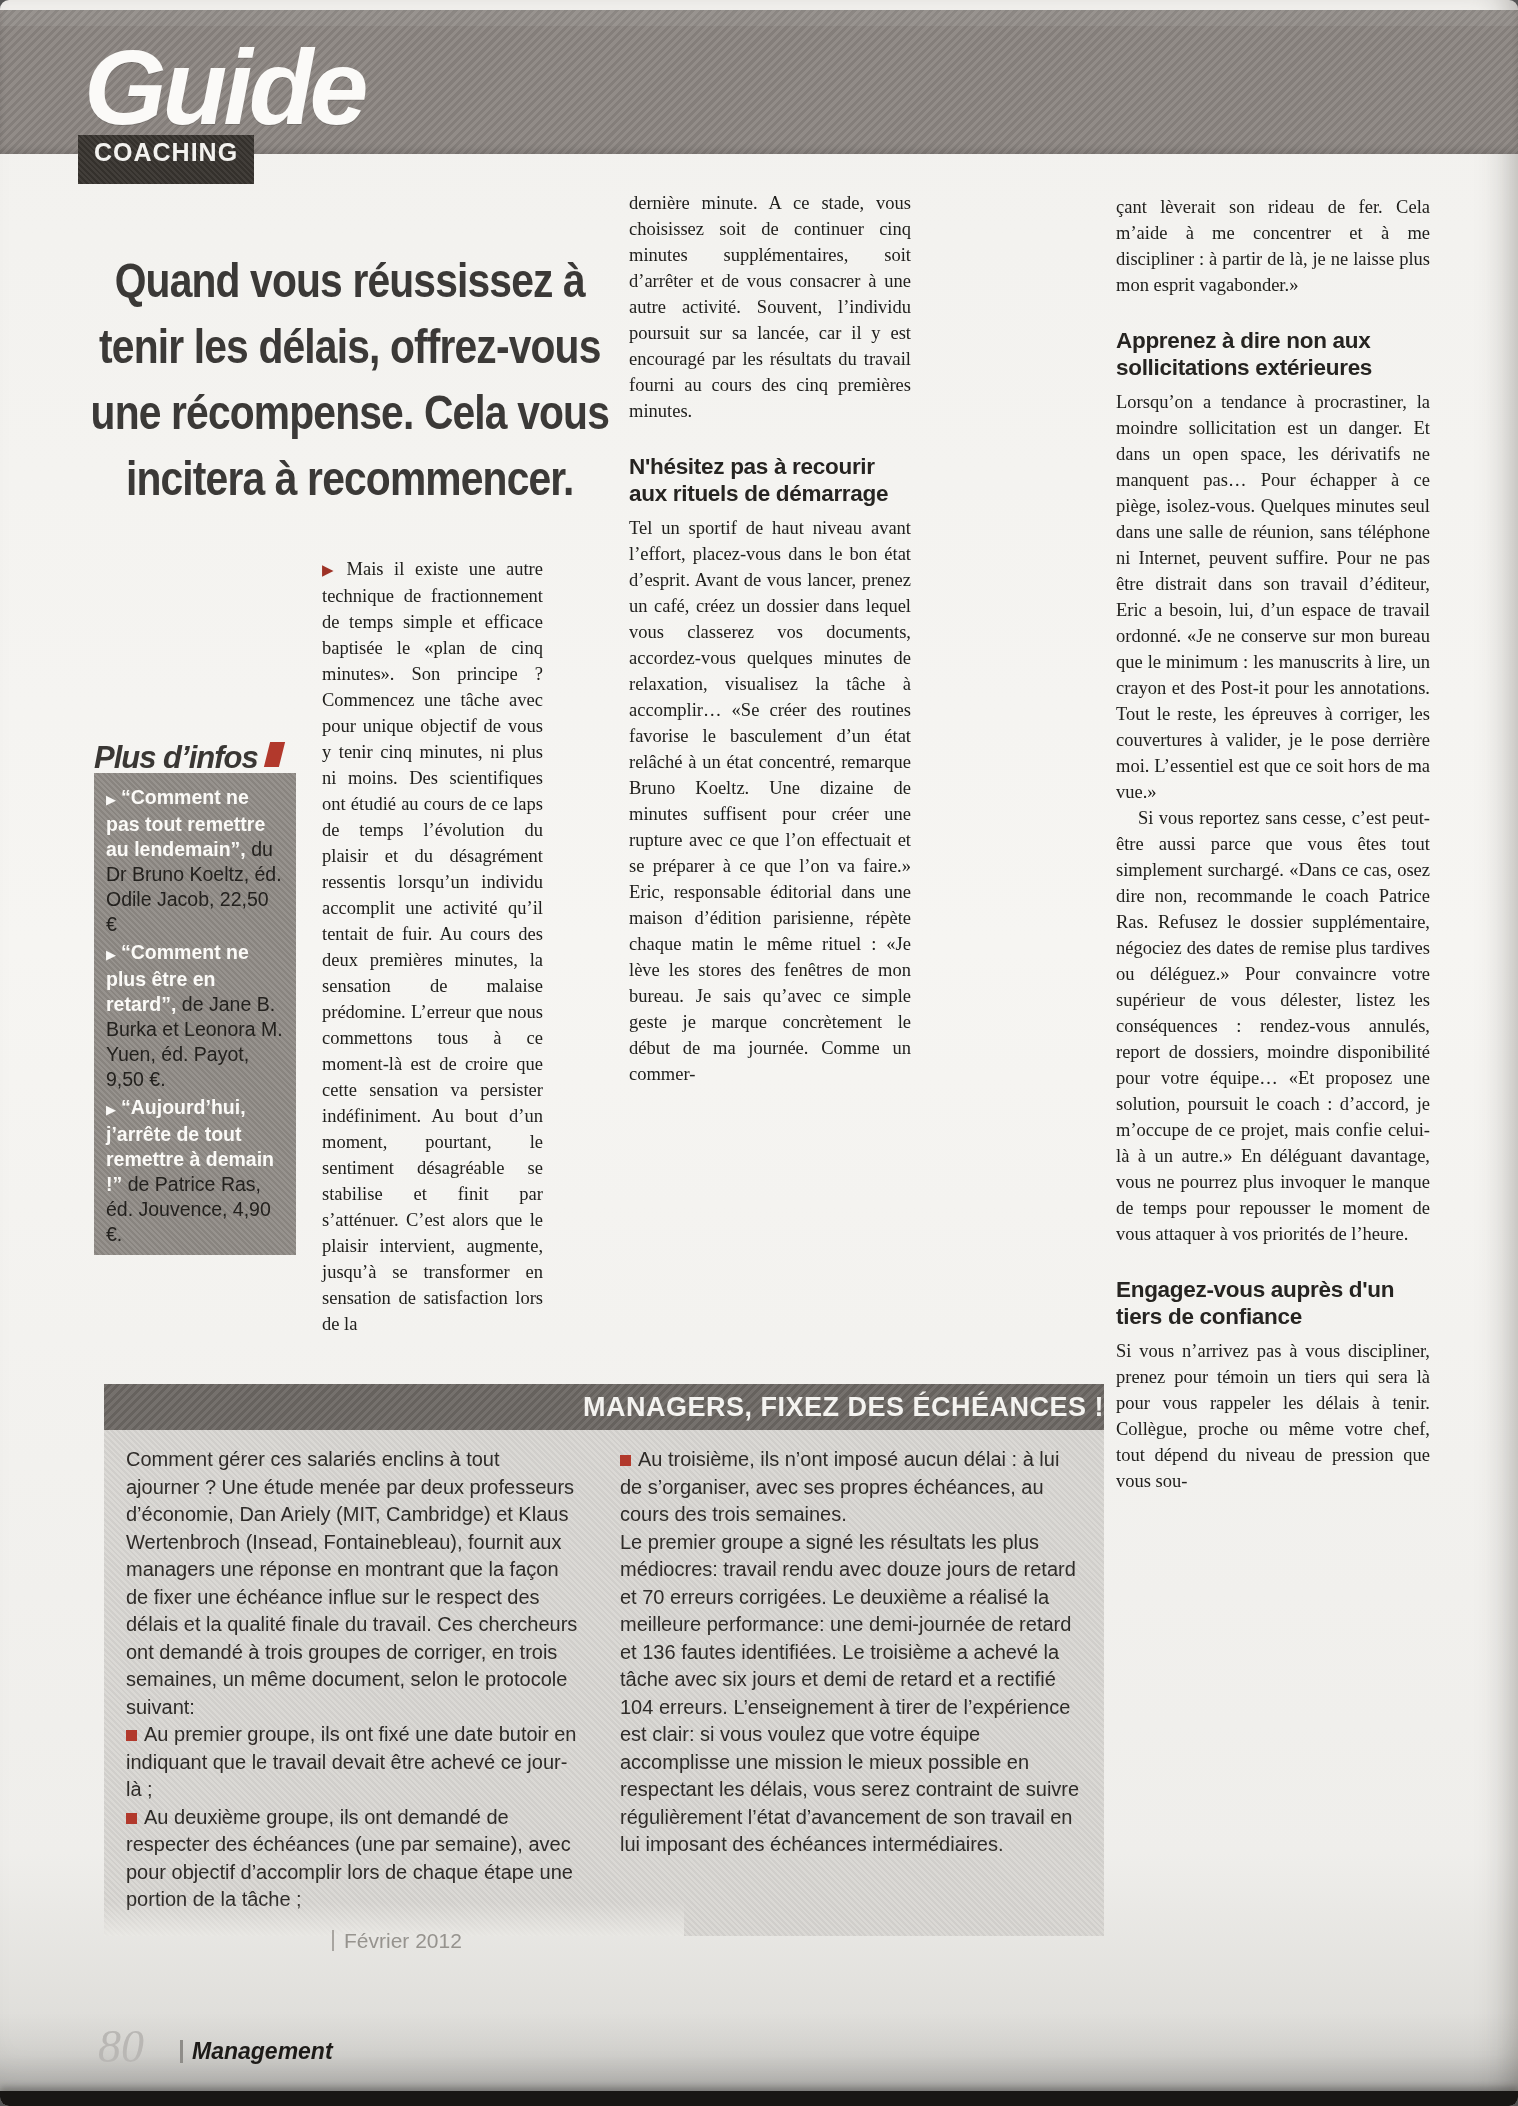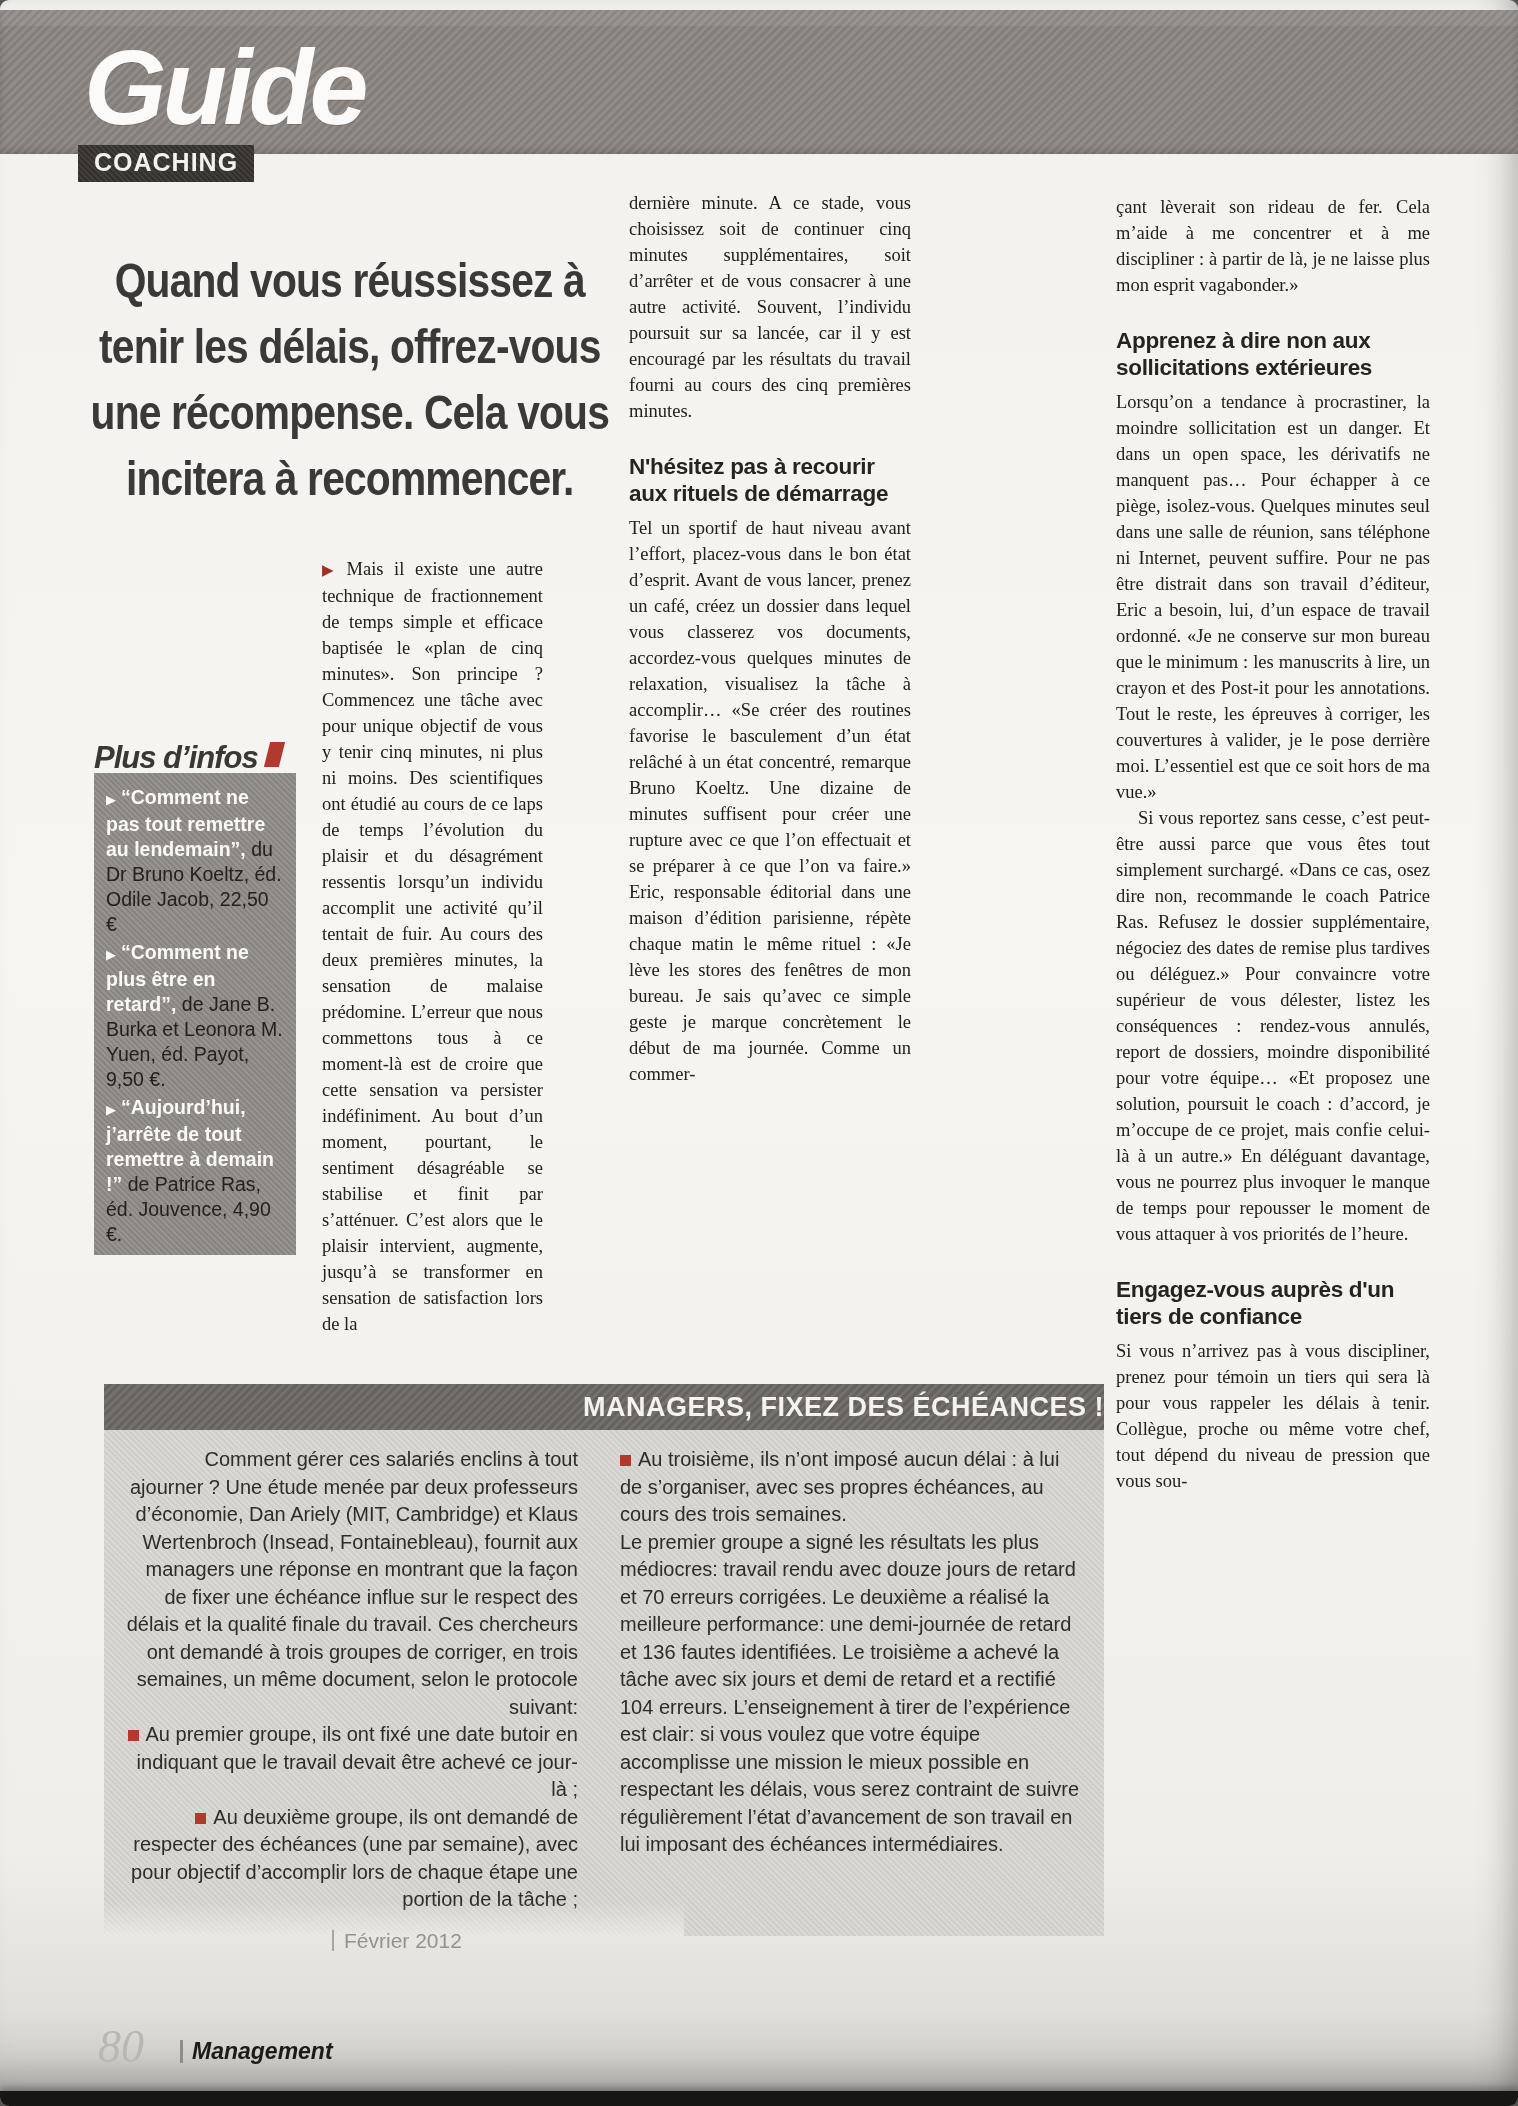--- a/index.html
+++ b/index.html
@@ -17,24 +17,24 @@
     background:#8c8682;
     background-image:repeating-linear-gradient(135deg, rgba(255,255,255,.05) 0 3px, rgba(0,0,0,.06) 3px 6px);
     box-shadow:inset 0 16px 0 rgba(255,255,255,.07), inset 0 -4px 6px rgba(0,0,0,.12);
   }
   .guide-title{
     position:absolute; left:84px; top:34px;
     font:bold italic 106px/1 "Liberation Sans", sans-serif;
     letter-spacing:-4px; color:#fbfaf8; text-shadow:0 1px 0 rgba(0,0,0,.15);
   }
   .coaching-box{
-    position:absolute; left:78px; top:145px;
+    position:absolute; left:78px; top:135px;
     background:#38342f;
     background-image:repeating-linear-gradient(45deg, rgba(255,255,255,.05) 0 2px, rgba(0,0,0,.07) 2px 4px);
-    color:#f3f2ef; padding:5px 16px 7px;
+    color:#f3f2ef; padding:5px 16px 19px;
     font:bold 25px/1 "Liberation Sans", sans-serif; letter-spacing:1px;
   }
   
   .pull-quote{
     position:absolute; left:88px; top:248px; width:616px;
     transform:scaleX(.85); transform-origin:left top;
     text-align:center; color:#3b3937;
     font:bold 48px/66px "Liberation Sans", sans-serif; letter-spacing:-1px;
   }
   
@@ -77,21 +77,21 @@
     position:relative; background:#d8d6d2;
     background-image:repeating-linear-gradient(45deg, rgba(255,255,255,.07) 0 2px, rgba(0,0,0,.035) 2px 4px);
     padding:16px 22px 22px; display:flex; gap:42px;
     font:20px/27.5px "Liberation Sans", sans-serif; color:#2e2b28;
   }
   .box-body::after{
     content:""; position:absolute; left:0; bottom:0; width:58%; height:34px;
     background:linear-gradient(180deg, rgba(236,235,231,0), rgba(238,237,233,.75));
     pointer-events:none;
   }
-  .box-col-left{width:452px; flex:none;text-align:right;}
+  .box-col-left{width:452px; flex:none;}
   .box-col-right{flex:1;}
   .box-body p{margin:0;}
   .sq{display:inline-block; width:11px; height:11px; background:#b2392c; margin-right:7px;}
   
   .footer-band{position:absolute; left:0; top:2012px; width:100%; height:79px;
     background:linear-gradient(180deg, rgba(0,0,0,0), rgba(0,0,0,.05) 55%, rgba(0,0,0,.16));}
   .page-num{position:absolute; left:98px; top:2024px; font:italic 46px/1 "Liberation Serif", serif; color:#b9b7b4;}
   .mag-name{position:absolute; left:180px; top:2040px; font:bold italic 23px/1 "Liberation Sans", sans-serif; color:#1d1b18;
     border-left:3px solid #8f8d89; padding-left:9px;}
   .mag-issue{position:absolute; left:332px; top:1920px; font:21px/1 "Liberation Sans", sans-serif; color:#96938e;

